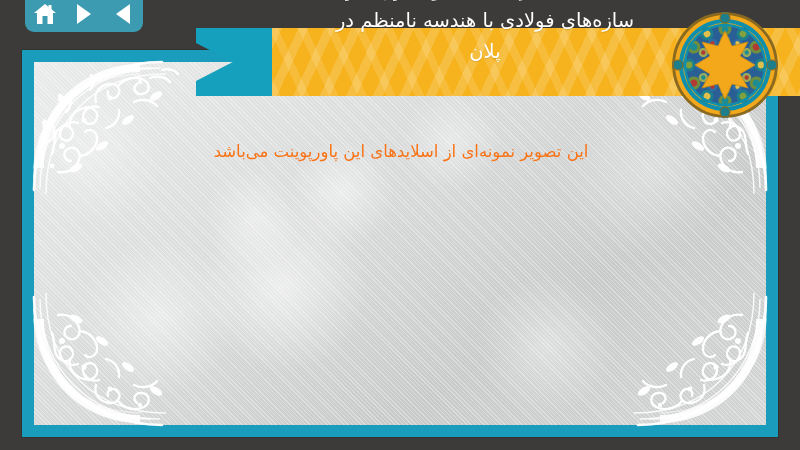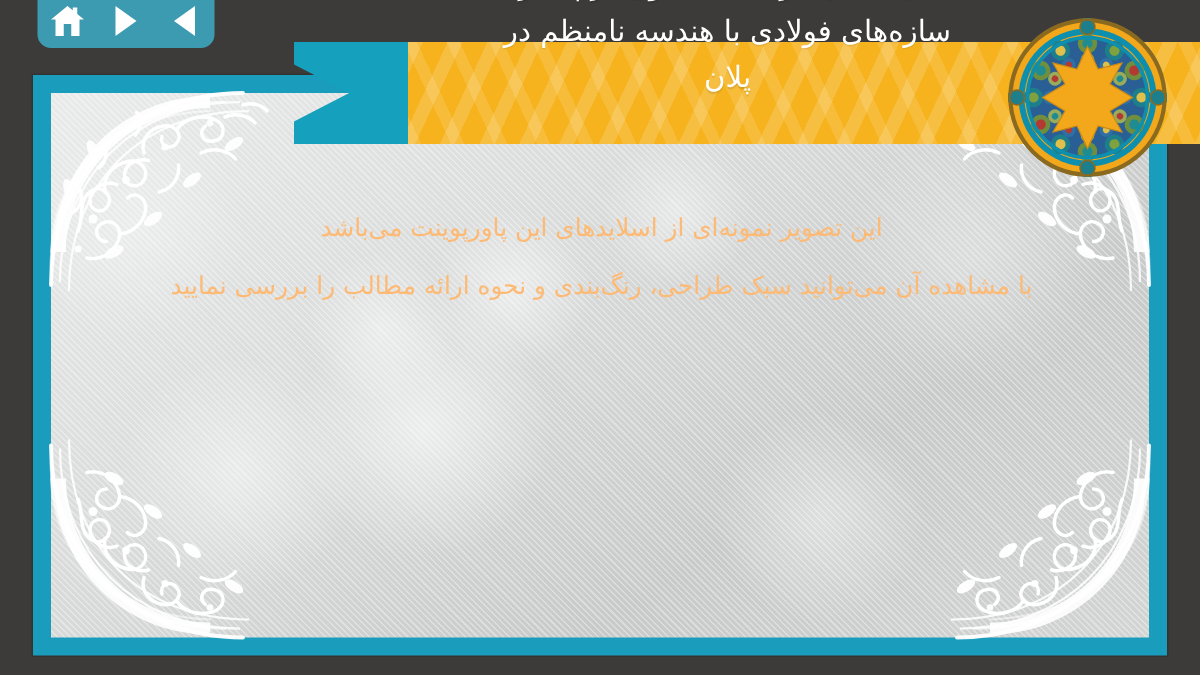--- a/index.html
+++ b/index.html
@@ -169,21 +169,21 @@
 
   
   .body-text {
     position: absolute;
     left: 46px;
     top: 132px;
     width: 710px;
     z-index: 25;
     direction: rtl;
     text-align: center;
-    color: #fdba74;
+    color: #f97316;
     font-size: 16.5px;
     line-height: 39px;
   }
   .body-line { white-space: nowrap; }
 </style>
 </head>
 <body>
 
 <div class="slide-root">
 
@@ -334,21 +334,20 @@
       </g>
       <g fill="none" stroke="#ffffff" stroke-width="1.5" opacity="0.85">
         <path d="M18 138 C18 68 68 18 138 18"></path>
         <path d="M24 144 C24 72 72 24 144 24"></path>
       </g>
     </svg>
   </div>
 
   <div class="body-text">
     <div class="body-line">این تصویر نمونه‌ای از اسلایدهای این پاورپوینت می‌باشد</div>
-    <div class="body-line">با مشاهده آن می‌توانید سبک طراحی، رنگ‌بندی و نحوه ارائه مطالب را بررسی نمایید</div>
   </div>
 
   <div class="title-band">
     <div class="band-tail"></div>
     <div class="band-body"></div>
   </div>
   <div class="title-text">کامل تحلیل اثر حذف ستون در پایداری
 سازه‌های فولادی با هندسه نامنظم در
 پلان</div>
 

